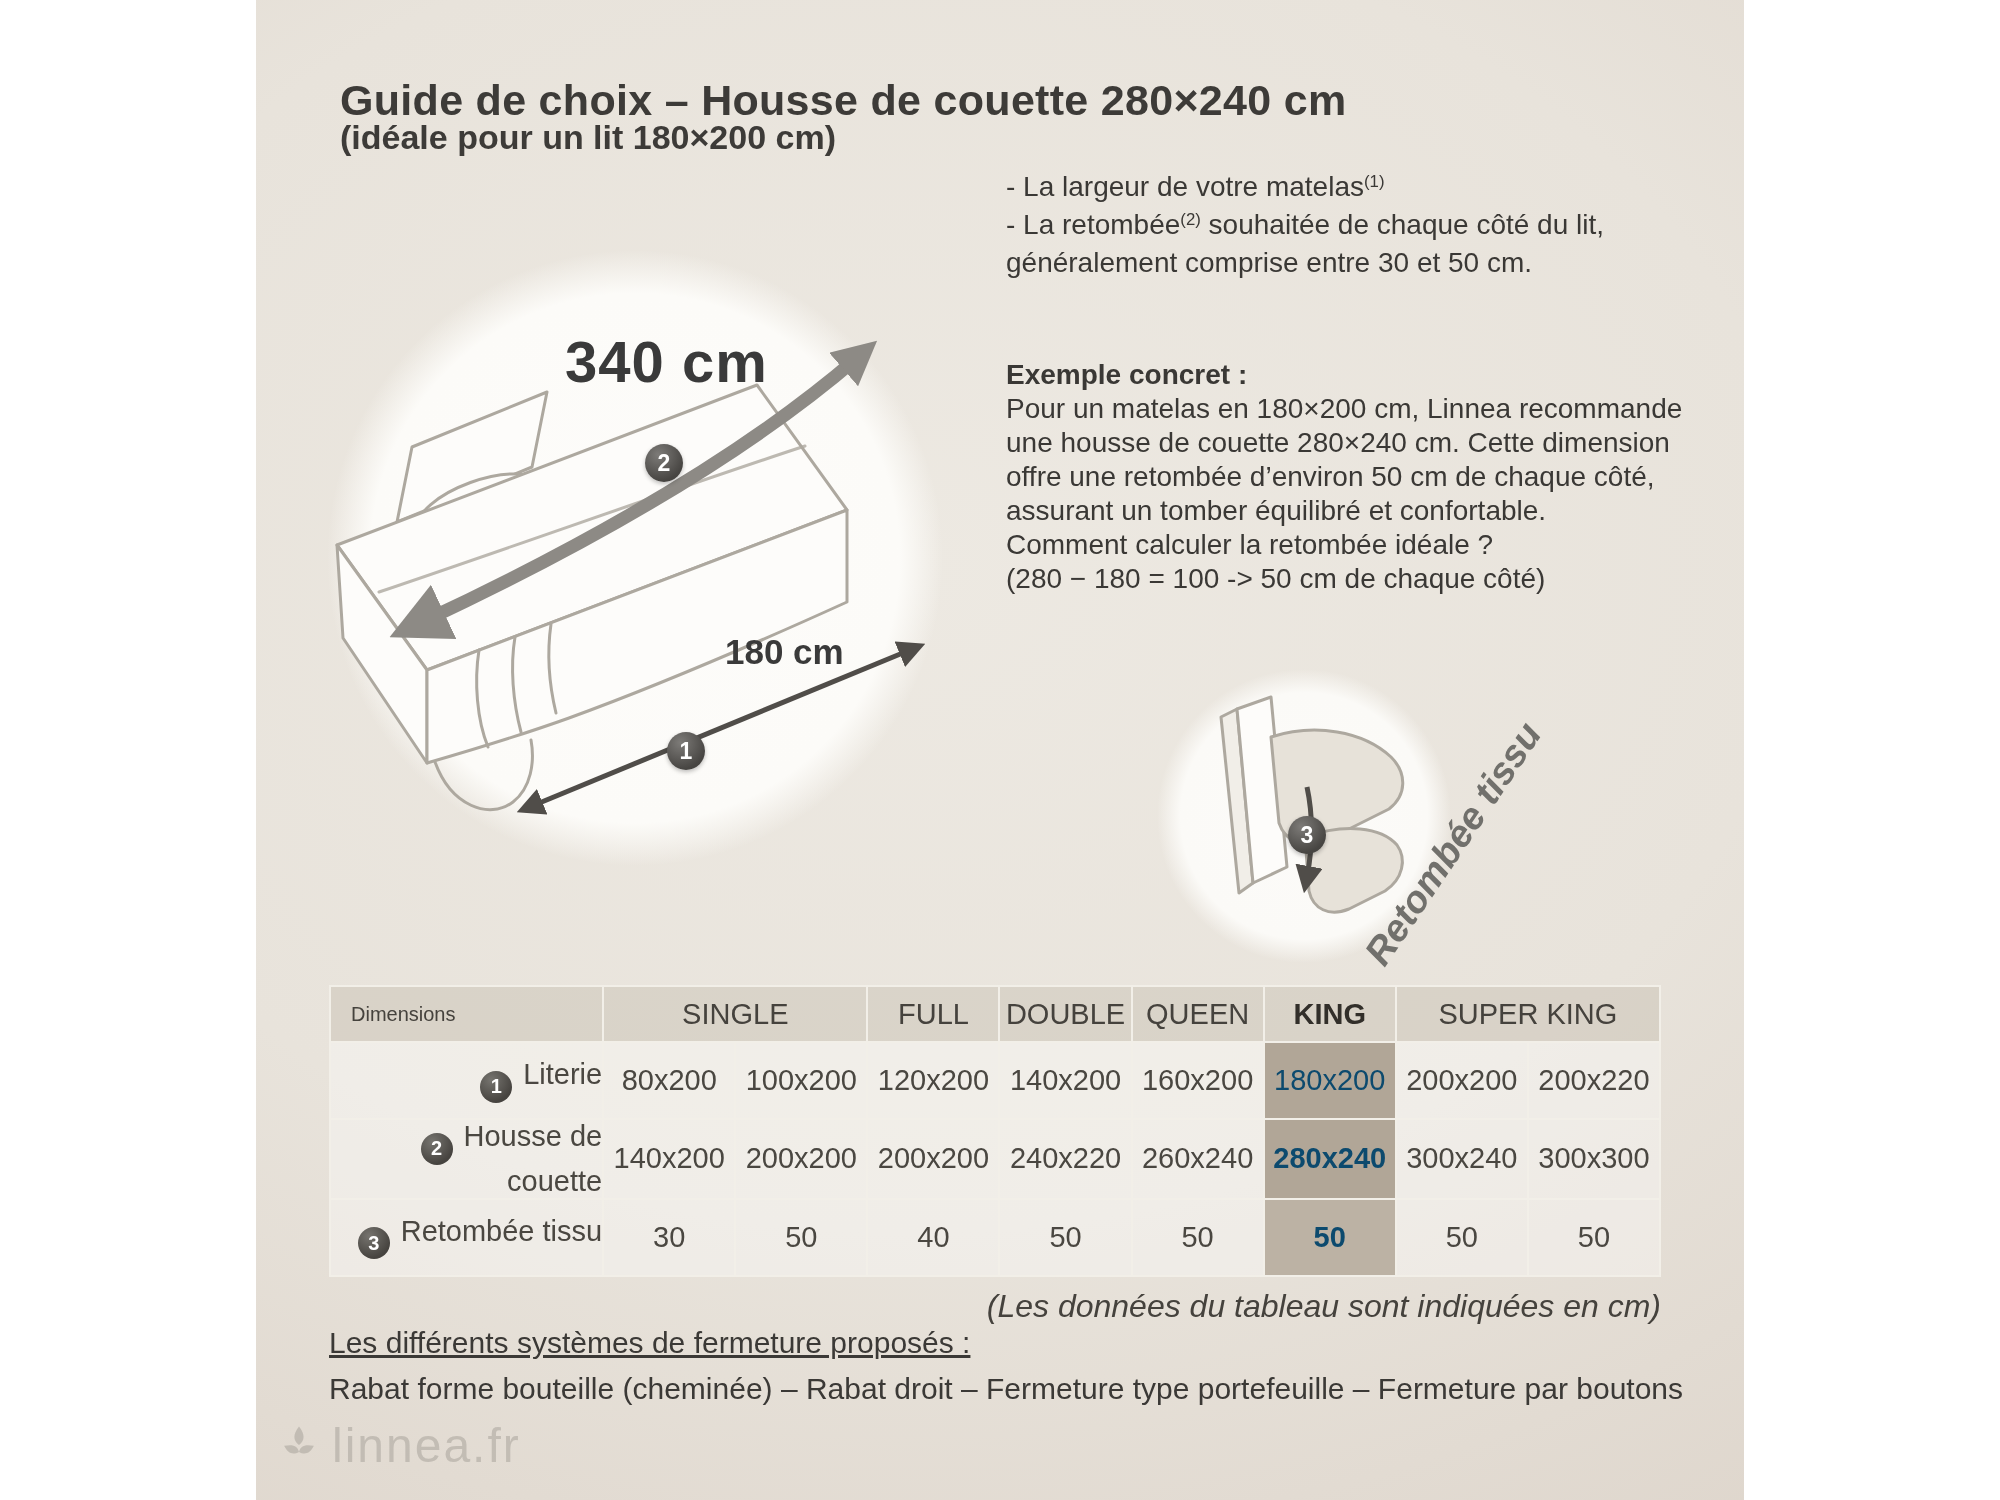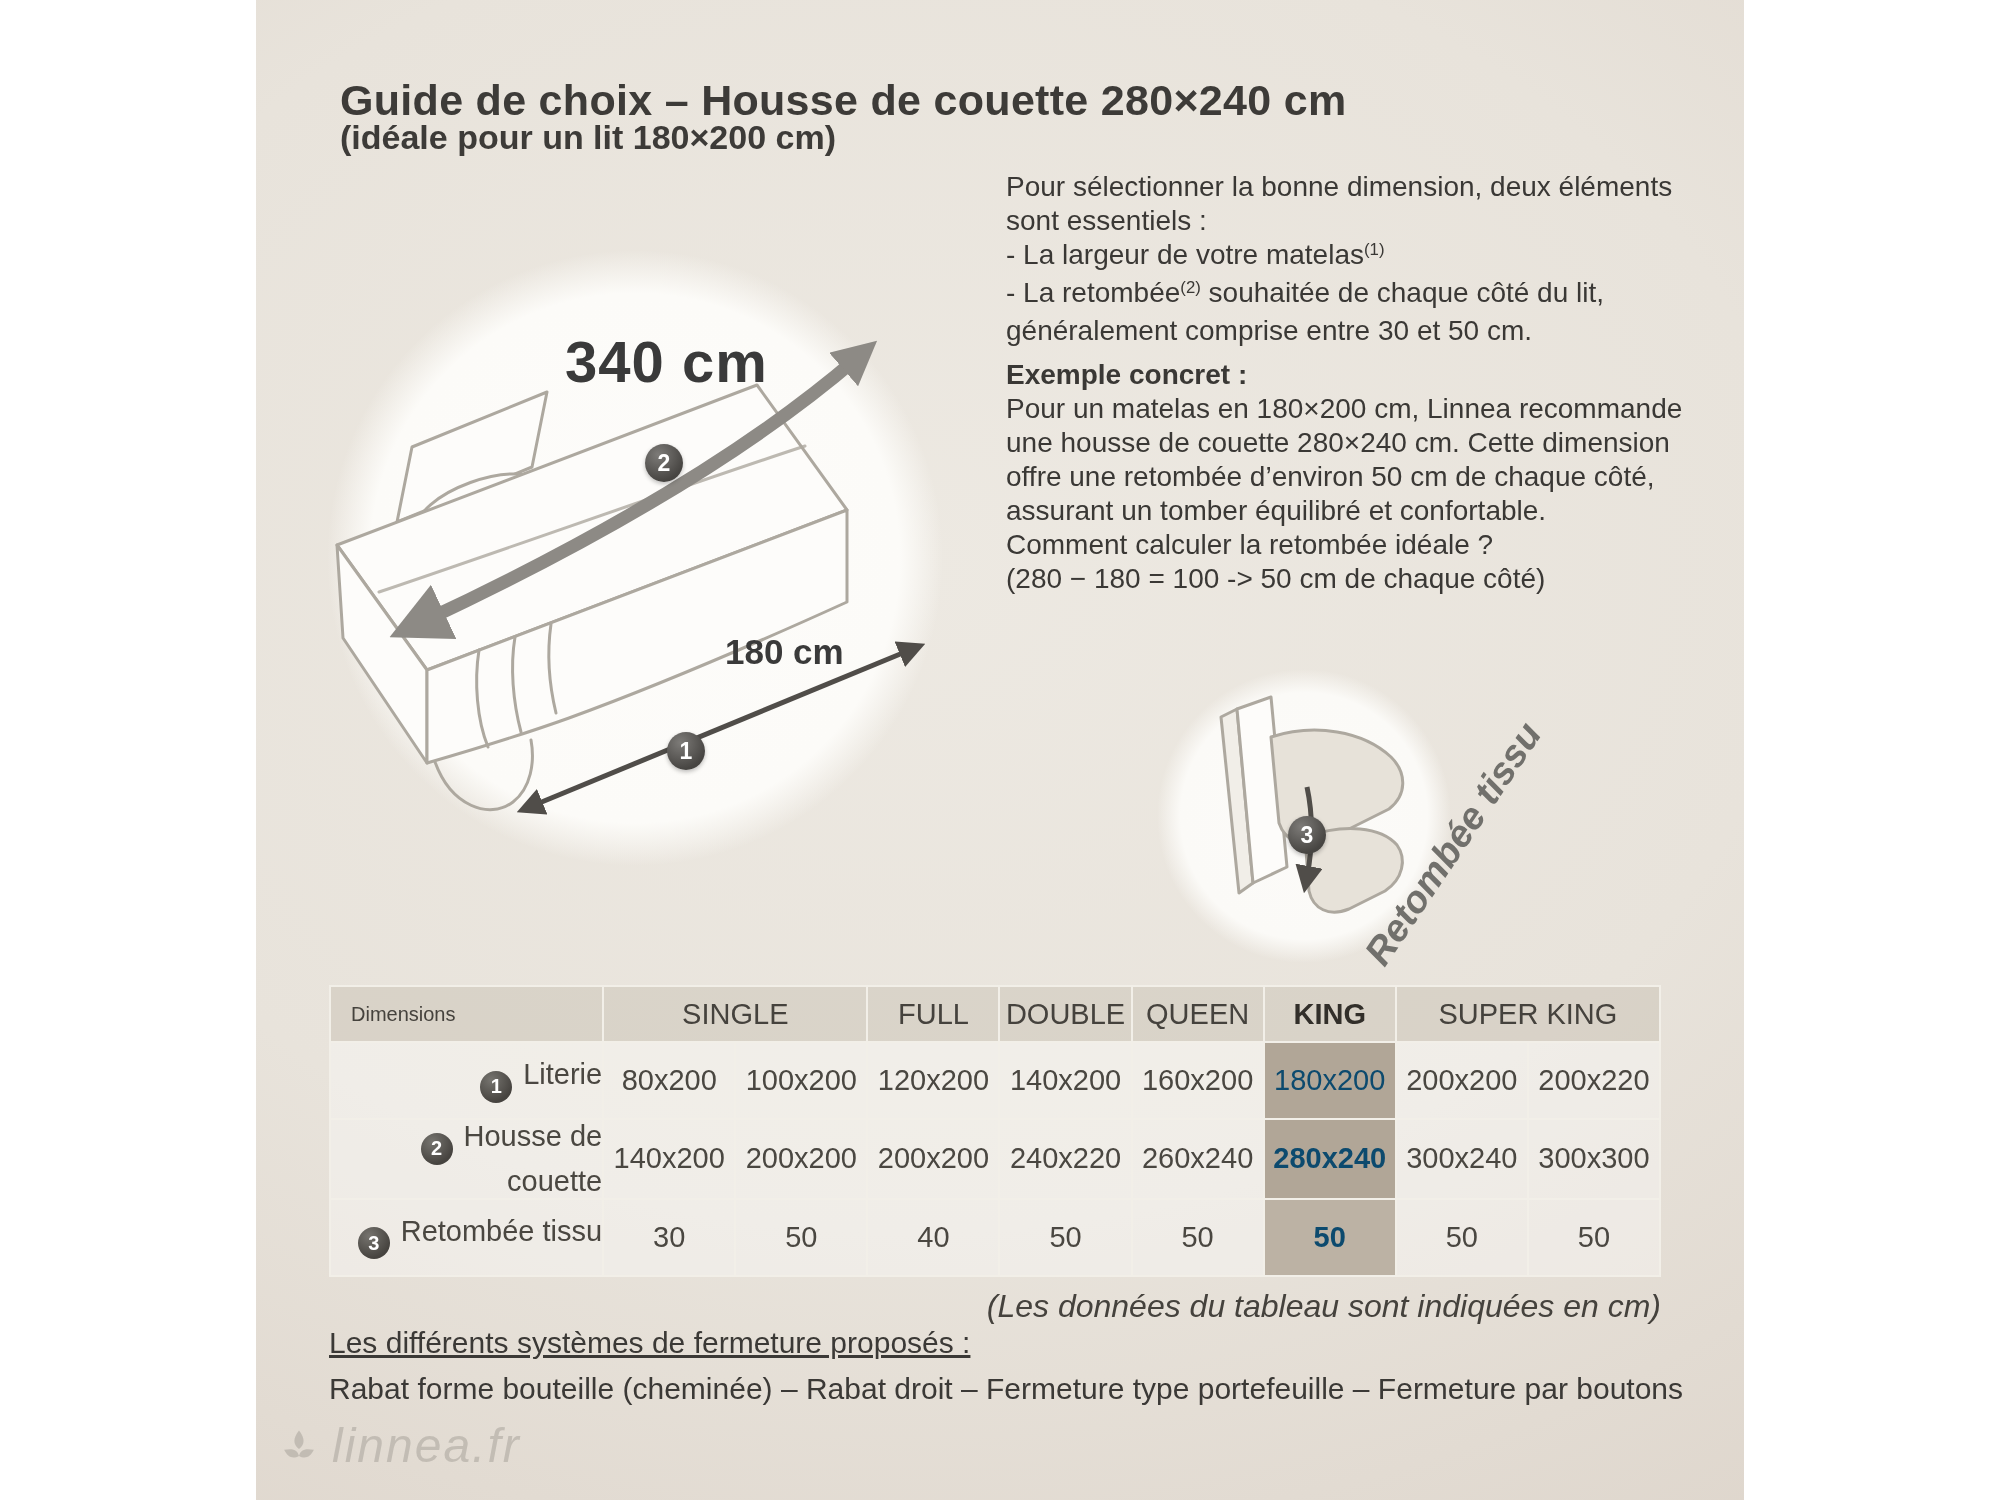--- a/index.html
+++ b/index.html
@@ -56,34 +56,33 @@
   .dim-table td.hl { background:#b1a697; color:#0c4a6e; }
   .dim-table td.hl.b { font-weight:700; }
   .dim-table tr.r3 td.hl { background:#bcb2a4; }
 
   .table-note { position:absolute; left:329px; top:1288px; width:1332px; text-align:right;
     font-size:32px; font-style:italic; color:#45423d; }
 
   .closures-heading { position:absolute; left:329px; top:1326px; font-size:30px; color:#3b3936; text-decoration:underline; }
   .closures-items { position:absolute; left:329px; top:1372px; font-size:30px; color:#3b3936; }
 
-  .watermark { position:absolute; left:278px; top:1418px; display:flex; align-items:flex-end; gap:12px; opacity:0.55;font-style:italic; }
+  .watermark { position:absolute; left:278px; top:1418px; display:flex; align-items:center; gap:12px; opacity:0.55; }
   .watermark .wtext { font-size:48px; color:#a9a49c; letter-spacing:2px; }
 </style>
 </head>
 <body>
 
 <div class="stage">
   <div class="beige-bg"></div>
 
   <div class="page-title">Guide de choix – Housse de couette 280×240 cm</div>
   <div class="page-subtitle">(idéale pour un lit 180×200 cm)</div>
 
   <div class="intro-block">
-    <div>Pour sélectionner la bonne dimension, deux éléments sont essentiels :</div>
     <div><span>- La largeur de votre matelas</span><span class="sup">(1)</span></div>
     <div><span>- La retombée</span><span class="sup">(2)</span><span> souhaitée de chaque côté du lit, généralement comprise entre 30 et 50 cm.</span></div>
   </div>
 
   <div class="example-block">
     <div class="example-heading">Exemple concret :</div>
     <div>Pour un matelas en 180×200 cm, Linnea recommande une housse de couette 280×240 cm. Cette dimension offre une retombée d’environ 50 cm de chaque côté, assurant un tomber équilibré et confortable.</div>
     <div>Comment calculer la retombée idéale ?</div>
     <div>(280 − 180 = 100  -&gt; 50 cm de chaque côté)</div>
   </div>

